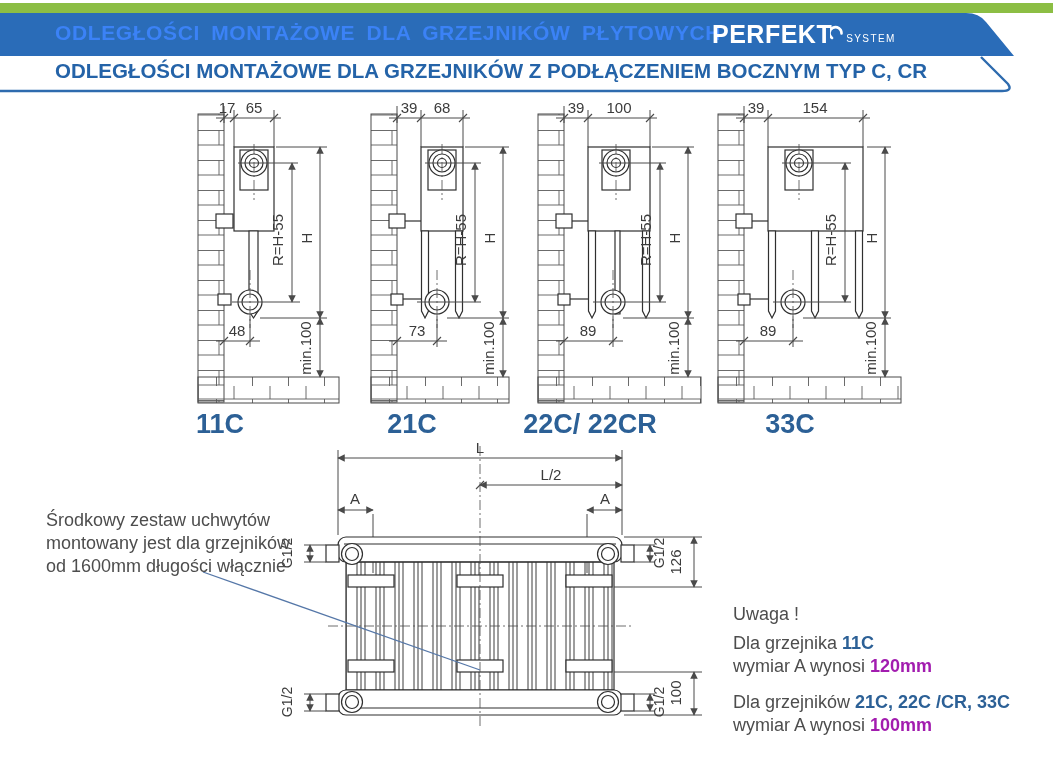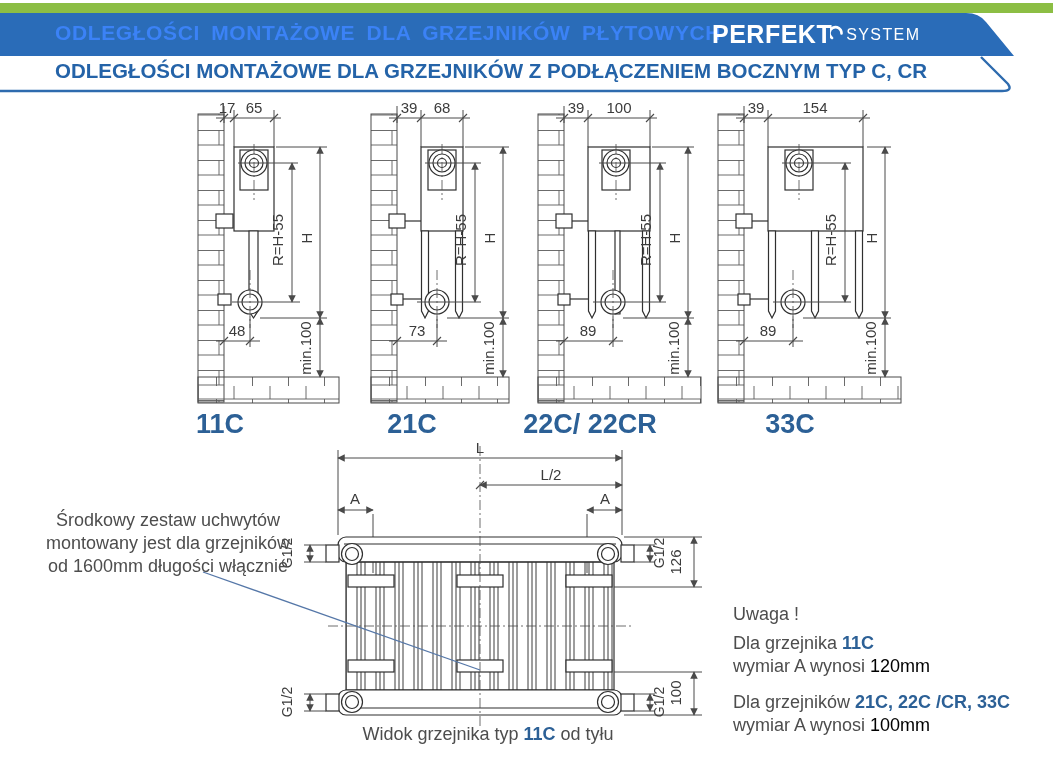--- a/index.html
+++ b/index.html
@@ -4,45 +4,45 @@
 <style>
   html,body{margin:0;padding:0;background:#fff;}
   .page{position:relative;width:1053px;height:769px;background:#fff;overflow:hidden;
         font-family:"Liberation Sans",sans-serif;}
   
   .hdr-svg{position:absolute;left:0;top:0;}
   .title{position:absolute;left:55px;top:21px;color:#3b82f6;font-size:21px;font-weight:bold;
          letter-spacing:.6px;word-spacing:5px;white-space:nowrap;}
   .logo{position:absolute;left:712px;top:22px;display:flex;align-items:flex-end;color:#fff;}
   .logo-brand{font-size:25px;font-weight:800;letter-spacing:.5px;line-height:1;}
-  .logo-sub{font-size:16px;letter-spacing:1.4px;margin-left:1px;margin-bottom:3px;}
+  .logo-sub{font-size:10px;letter-spacing:1.4px;margin-left:1px;margin-bottom:3px;}
   .subtitle{position:absolute;left:55px;top:59px;color:#2463A8;font-size:20.5px;font-weight:600;
             white-space:nowrap;}
   
   .dt{font:15px "Liberation Sans",sans-serif;fill:#3b3b3b;}
   .dts{font:14px "Liberation Sans",sans-serif;fill:#3b3b3b;}
   .ol{stroke:#2f2f2f;stroke-width:1.2;fill:none;}
   .fw{fill:#fff;stroke:#2f2f2f;stroke-width:1.2;}
   .dl{stroke:#4a4a4a;stroke-width:1;fill:none;}
   .cl{stroke:#4a4a4a;stroke-width:.8;stroke-dasharray:10 3 2 3;fill:none;}
   .tk{stroke:#4a4a4a;stroke-width:1.1;}
   .br{fill:url(#pbrick);stroke:#4a4a4a;stroke-width:1;}
   .fl{fill:url(#pfloor);stroke:#4a4a4a;stroke-width:1;}
   .diag{position:absolute;}
   .dlabel{position:absolute;top:409px;transform:translateX(-50%);color:#2C6096;
           font-size:27px;font-weight:bold;white-space:nowrap;}
   
-  .annot{position:absolute;left:46px;top:509px;color:#4d4d4d;font-size:18px;line-height:1.28;text-align:center;}
+  .annot{position:absolute;left:46px;top:509px;color:#4d4d4d;font-size:18px;line-height:1.28;}
   .caption{position:absolute;left:488px;top:724px;transform:translateX(-50%);
            color:#4d4d4d;font-size:18px;white-space:nowrap;}
   .note{position:absolute;left:733px;top:603px;color:#4d4d4d;font-size:18px;line-height:1.28;}
   .note .nt{margin-bottom:6px;}
   .note .np{margin-bottom:13px;}
   .blue{color:#2C6096;font-weight:600;}
-  .bold{color:#000000;font-weight:normal;}
+  .bold{color:#a21caf;font-weight:bold;}
 </style>
 </head>
 <body>
 
 <div class="page">
 
   <svg width="0" height="0" style="position:absolute">
     <defs>
       <marker id="arr" viewBox="0 0 10 10" refX="9" refY="5" markerWidth="7.5" markerHeight="7.5" orient="auto-start-reverse">
         <path d="M0,0 L10,5 L0,10 z" fill="#4a4a4a"></path>
@@ -314,23 +314,20 @@
   <svg class="diag" style="left:200px;top:565px" width="292" height="112">
     <line x1="3" y1="7" x2="280" y2="105" stroke="#5577A8" stroke-width="1.3"></line>
   </svg>
 
   <div class="annot">
     <div>Środkowy zestaw uchwytów</div>
     <div>montowany jest dla grzejników</div>
     <div>od 1600mm długości włącznie</div>
   </div>
 
-  <div class="caption">
-    <span>Widok grzejnika typ </span><span class="blue">11C</span><span> od tyłu</span>
-  </div>
 
   <div class="note">
     <div class="nt">Uwaga !</div>
     <div class="np">
       <div><span>Dla grzejnika </span><span class="blue">11C</span></div>
       <div><span>wymiar A wynosi </span><span class="bold">120mm</span></div>
     </div>
     <div class="np">
       <div><span>Dla grzejników </span><span class="blue">21C, 22C /CR, 33C</span></div>
       <div><span>wymiar A wynosi </span><span class="bold">100mm</span></div>

